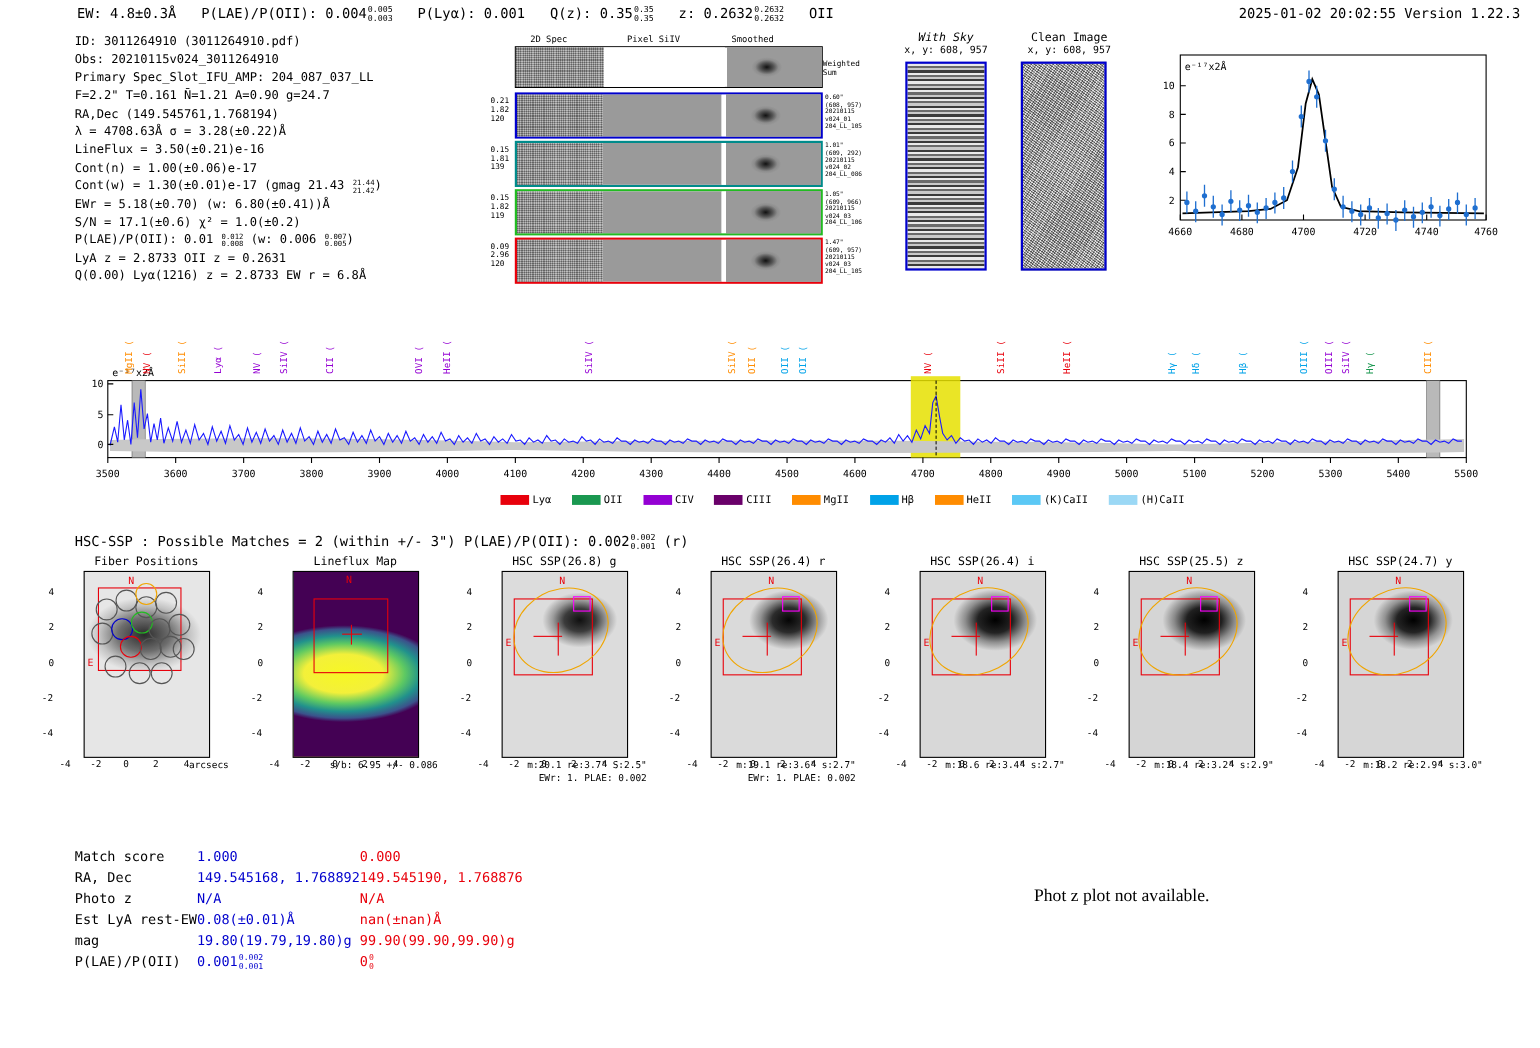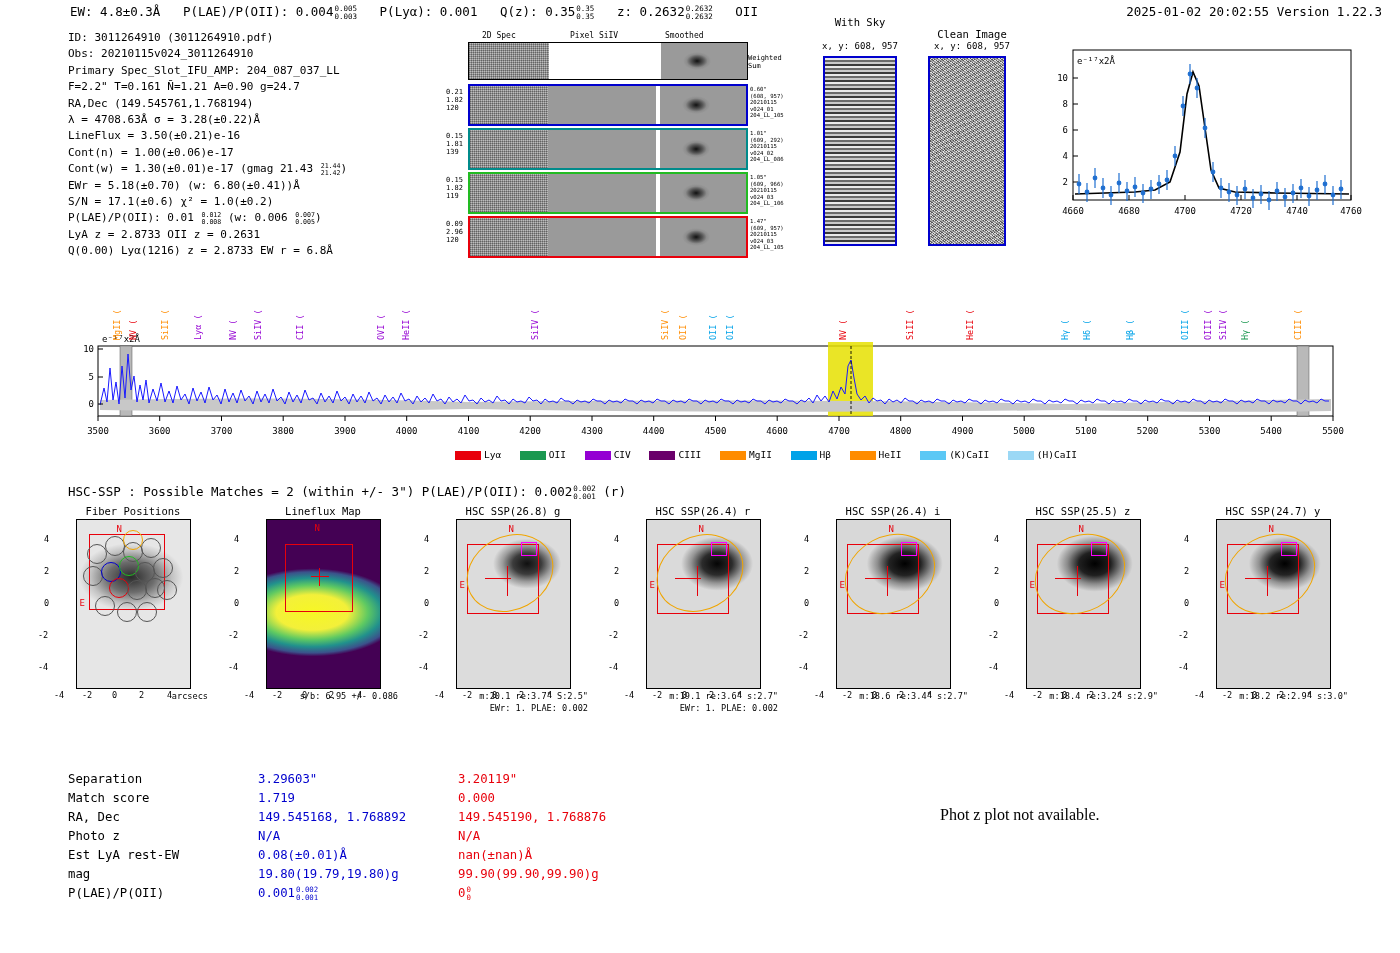--- a/index.html
+++ b/index.html
@@ -162,21 +162,21 @@
     <span>1.01"</span><br><span>(609, 292)</span><br><span>20210115</span><br><span>v024_02</span><br><span>204_LL_086</span>
   </div>
   <div class="specLabel" style="left:290px;top:142px;font-size:5.6px;line-height:6.6px;">
     <span>1.05"</span><br><span>(609, 966)</span><br><span>20210115</span><br><span>v024_03</span><br><span>204_LL_106</span>
   </div>
   <div class="specLabel" style="left:290px;top:186px;font-size:5.6px;line-height:6.6px;">
     <span>1.47"</span><br><span>(609, 957)</span><br><span>20210115</span><br><span>v024_03</span><br><span>204_LL_105</span>
   </div>
 </div>
 
-<div class="abs cutTitle" style="left:820px;top:16px;width:80px;">With Sky</div>
+<div class="abs cutTitle" style="left:820px;top:28px;width:80px;font-style:italic;">With Sky</div>
 <div class="abs cutTitle" style="left:820px;top:41px;width:80px;font-size:9px;">x, y: 608, 957</div>
 <div class="cutout abs skytex" style="left:823px;top:56px;width:74px;height:190px;"></div>
 
 <div class="abs cutTitle" style="left:922px;top:28px;width:100px;">Clean Image</div>
 <div class="abs cutTitle" style="left:922px;top:41px;width:100px;font-size:9px;">x, y: 608, 957</div>
 <div class="cutout abs cleantex" style="left:928px;top:56px;width:78px;height:190px;"></div>
 
 <div class="abs" id="emplot">
   <svg width="330" height="205" viewBox="0 0 330 205">
     <g>
@@ -593,28 +593,23 @@
   <div class="axlab" style="left:1117px;top:690px;">4</div>
   <div class="axlab" style="left:1194px;top:690px;">-4</div>
   <div class="axlab" style="left:1222px;top:690px;">-2</div>
   <div class="axlab" style="left:1252px;top:690px;">0</div>
   <div class="axlab" style="left:1279px;top:690px;">2</div>
   <div class="axlab" style="left:1307px;top:690px;">4</div>
 </div>
 
 <table class="abs" id="bottomtbl" cellspacing="0" cellpadding="0">
   <tbody>
-      <tr>
-    <td style="width:190px;">Separation</td>
-    <td class="colblue" style="width:200px;">3.29603"</td>
-    <td class="colred">3.20119"</td>
-  </tr>
   <tr>
     <td>Match score</td>
-    <td class="colblue">1.719</td>
+    <td class="colblue">1.000</td>
     <td class="colred">0.000</td>
   </tr>
   <tr>
     <td>RA, Dec</td>
     <td class="colblue">149.545168, 1.768892</td>
     <td class="colred">149.545190, 1.768876</td>
   </tr>
   <tr>
     <td>Photo z</td>
     <td class="colblue">N/A</td>

